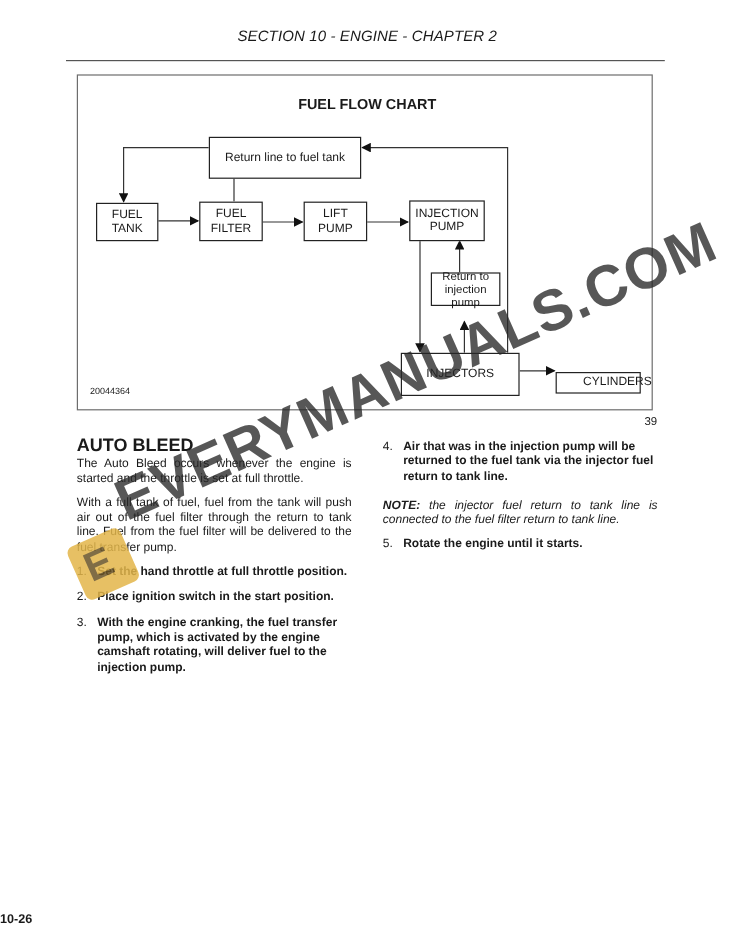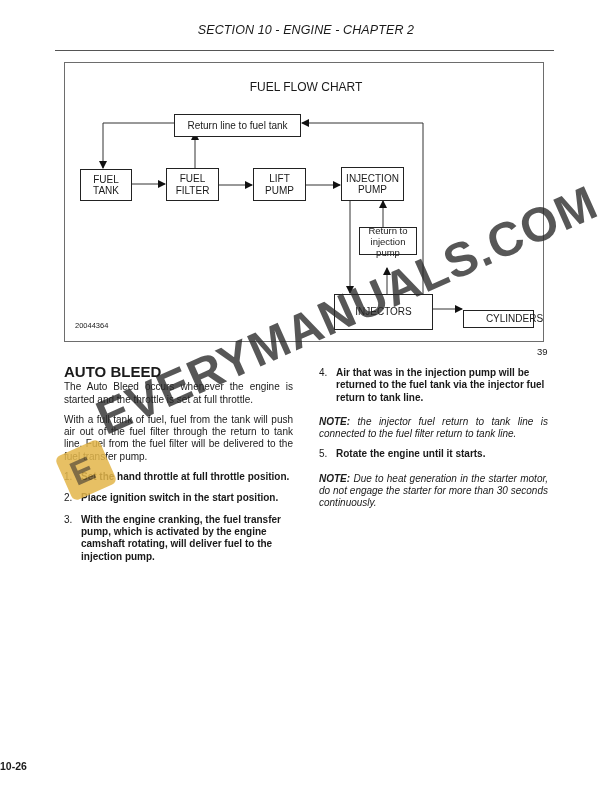--- a/index.html
+++ b/index.html
@@ -4,21 +4,21 @@
 <style>
   html, body { margin: 0; padding: 0; background: #ffffff; }
   body { width: 612px; height: 792px; position: relative; overflow: hidden;
          font-family: "Liberation Sans", sans-serif; color: #1a1a1a; }
   .header { position: absolute; left: 0; right: 0; top: 23px; text-align: center;
             font-style: italic; font-size: 12.5px; letter-spacing: 0.1px; }
   .header-rule { position: absolute; left: 55px; right: 58px; top: 50px; height: 1px; background: #555; }
   .figure { position: absolute; left: 64px; top: 62px; width: 480px; height: 280px;
             border: 1.5px solid #6d6d6d; box-sizing: border-box; }
   .fig-title { position: absolute; left: 0; right: 0; top: 80px; text-align: center;
-               font-weight: normal; font-size: 12px; }
+               font-weight: bold; font-size: 12px; }
   .box { position: absolute; border: 1px solid #222; background: #fff; display: flex;
          align-items: center; justify-content: center; text-align: center;
          font-size: 10px; line-height: 11.5px; box-sizing: border-box; }
   .fig-number { position: absolute; left: 75px; top: 321px; font-size: 7.5px; }
   .fig-callout { position: absolute; left: 537px; top: 346px; font-size: 9.5px; }
   svg.flow { position: absolute; left: 0; top: 0; }
   .col { position: absolute; font-size: 10px; line-height: 12.3px; text-align: justify; }
   .col-left { left: 64px; top: 366px; width: 229px; }
   .col-right { left: 319px; top: 367px; width: 229px; }
   .h2 { font-weight: bold; font-size: 15px; margin: 0 0 3px 0; }
@@ -73,21 +73,21 @@
       <line x1="383" y1="227" x2="383" y2="201" marker-end="url(#ah)"></line>
 
       <line x1="387" y1="294" x2="387" y2="268" marker-end="url(#ah)"></line>
 
       <polyline points="423,294 423,123 302,123" marker-end="url(#ah)"></polyline>
 
       <line x1="433" y1="309" x2="462" y2="309" marker-end="url(#ah)"></line>
     </g>
   </svg>
 
-  <div class="box" style="left:174px;top:114px;width:127px;height:23px;">
+  <div class="box" style="left:174px;top:114px;width:127px;height:35px;">
     <span>Return line to fuel tank</span>
   </div>
   <div class="box" style="left:80px;top:169px;width:52px;height:32px;">
     <div>
         <div>FUEL</div>
         <div>TANK</div>
       </div>
   </div>
   <div class="box" style="left:166px;top:168px;width:53px;height:33px;">
     <div>
@@ -148,23 +148,20 @@
     <span class="num">4.</span>
     <span class="txt">Air that was in the injection pump will be returned to the fuel tank via the injector fuel return to tank line.</span>
   </div>
   <div class="note">
     <b>NOTE:</b><span> the injector fuel return to tank line is connected to the fuel filter return to tank line.</span>
   </div>
   <div class="step">
     <span class="num">5.</span>
     <span class="txt">Rotate the engine until it starts.</span>
   </div>
-  <div class="note">
-    <b>NOTE:</b><span> Due to heat generation in the starter motor, do not engage the starter for more than 30 seconds continuously.</span>
-  </div>
 </div>
 
 <div class="wm-logo">
   <span>E</span>
 </div>
 <div class="watermark">EVERYMANUALS.COM</div>
 
 <div class="footer">10-26</div>
 
 </body></html>

